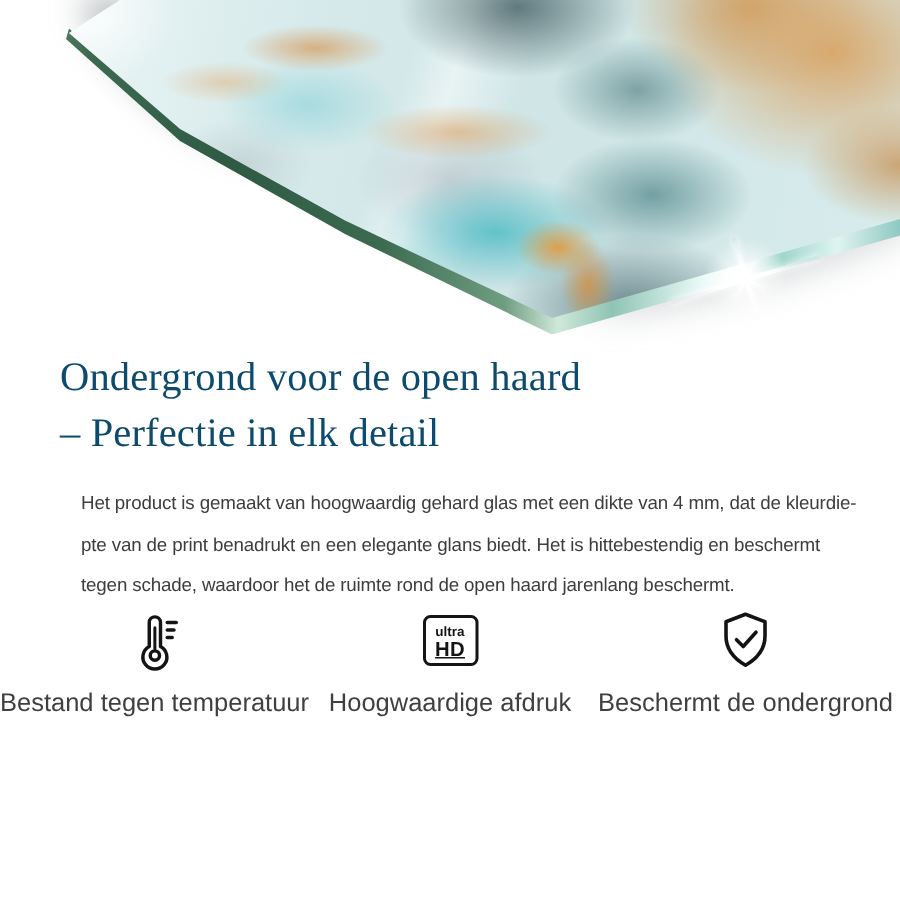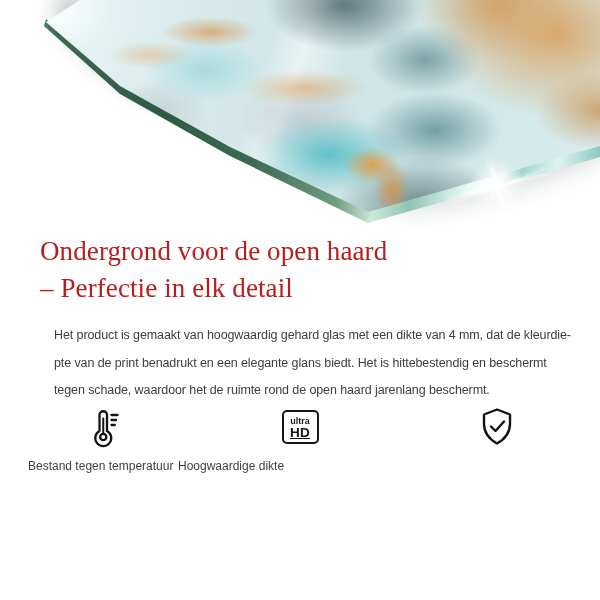--- a/index.html
+++ b/index.html
@@ -61,37 +61,37 @@
   .beam{position:absolute;background:linear-gradient(to right, rgba(255,255,255,0), #ffffff 35%, #ffffff 65%, rgba(255,255,255,0));box-shadow:0 0 5px rgba(255,255,255,.9);}
   .beam.h{left:-52px;top:-1px;width:104px;height:2.5px;}
   .beam.v{left:-1px;top:-29px;width:2.5px;height:58px;background:linear-gradient(to bottom, rgba(255,255,255,0), #ffffff 35%, #ffffff 65%, rgba(255,255,255,0));}
   .beam.d1{left:-17px;top:-1px;width:34px;height:2px;transform:rotate(45deg);}
   .beam.d2{left:-17px;top:-1px;width:34px;height:2px;transform:rotate(-45deg);}
 
   
   .headline{
     position:absolute;left:40px;top:233px;
     font-family:"Liberation Serif", serif;
-    font-size:27px;line-height:37px;color:#b91c1c;
+    font-size:27px;line-height:37px;color:#0c4a6e;
     white-space:pre-line;letter-spacing:.1px;
   }
   .body-text{
     position:absolute;left:40px;top:308px;
     font-size:12.5px;line-height:27.5px;color:#3d3d3d;
     white-space:pre;letter-spacing:-.1px;
   }
 
   
   .features{
     position:absolute;left:28px;right:28px;top:404px;
     display:grid;grid-template-columns:150px 1fr 150px;row-gap:15px;
   }
-  .feature{display:flex;flex-direction:column;}
+  .feature{display:flex;flex-direction:column;align-items:center;}
   .icon-slot{height:46px;display:flex;align-items:center;justify-content:center;}
-  .feature-label{margin-top:9px;font-size:12px;color:#3f3f3f;white-space:nowrap;}
+  .feature-label{margin-top:9px;font-size:17px;color:#3f3f3f;white-space:nowrap;}
 
   .icon-svg{display:block;}
   .uhd-box{
     width:33px;height:30px;border:2.5px solid #141414;border-radius:5px;
     display:flex;flex-direction:column;align-items:center;justify-content:center;
     color:#141414;
   }
   .uhd-top{font-size:9px;font-weight:700;line-height:10px;}
   .uhd-bottom{font-size:13.5px;font-weight:800;line-height:13px;letter-spacing:.2px;text-decoration:underline;}
   .stripes{
@@ -143,28 +143,29 @@
     <div class="feature-label">Bestand tegen temperatuur</div>
   </div>
 
   <div class="feature">
     <div class="icon-slot">
       <div class="uhd-box">
         <span class="uhd-top">ultra</span>
         <span class="uhd-bottom">HD</span>
       </div>
     </div>
-    <div class="feature-label">Hoogwaardige dikte</div>
+    <div class="feature-label">Hoogwaardige afdruk</div>
   </div>
 
   <div class="feature">
     <div class="icon-slot">
       <svg class="icon-svg" width="44" height="44" viewBox="0 0 44 44" fill="none" stroke="#141414" stroke-width="2.4" stroke-linecap="round" stroke-linejoin="round">
         <path d="M22 4.5 L35 9.5 V19 c0 9.5 -6 15.5 -13 19.5 C15 34.5 9 28.5 9 19 V9.5 Z"></path>
         <path d="M16 21.5 l4.5 4.5 L29 16.5"></path>
       </svg>
     </div>
+    <div class="feature-label">Beschermt de ondergrond</div>
   </div>
 
 
 
 
 </div>
 
 </body></html>

